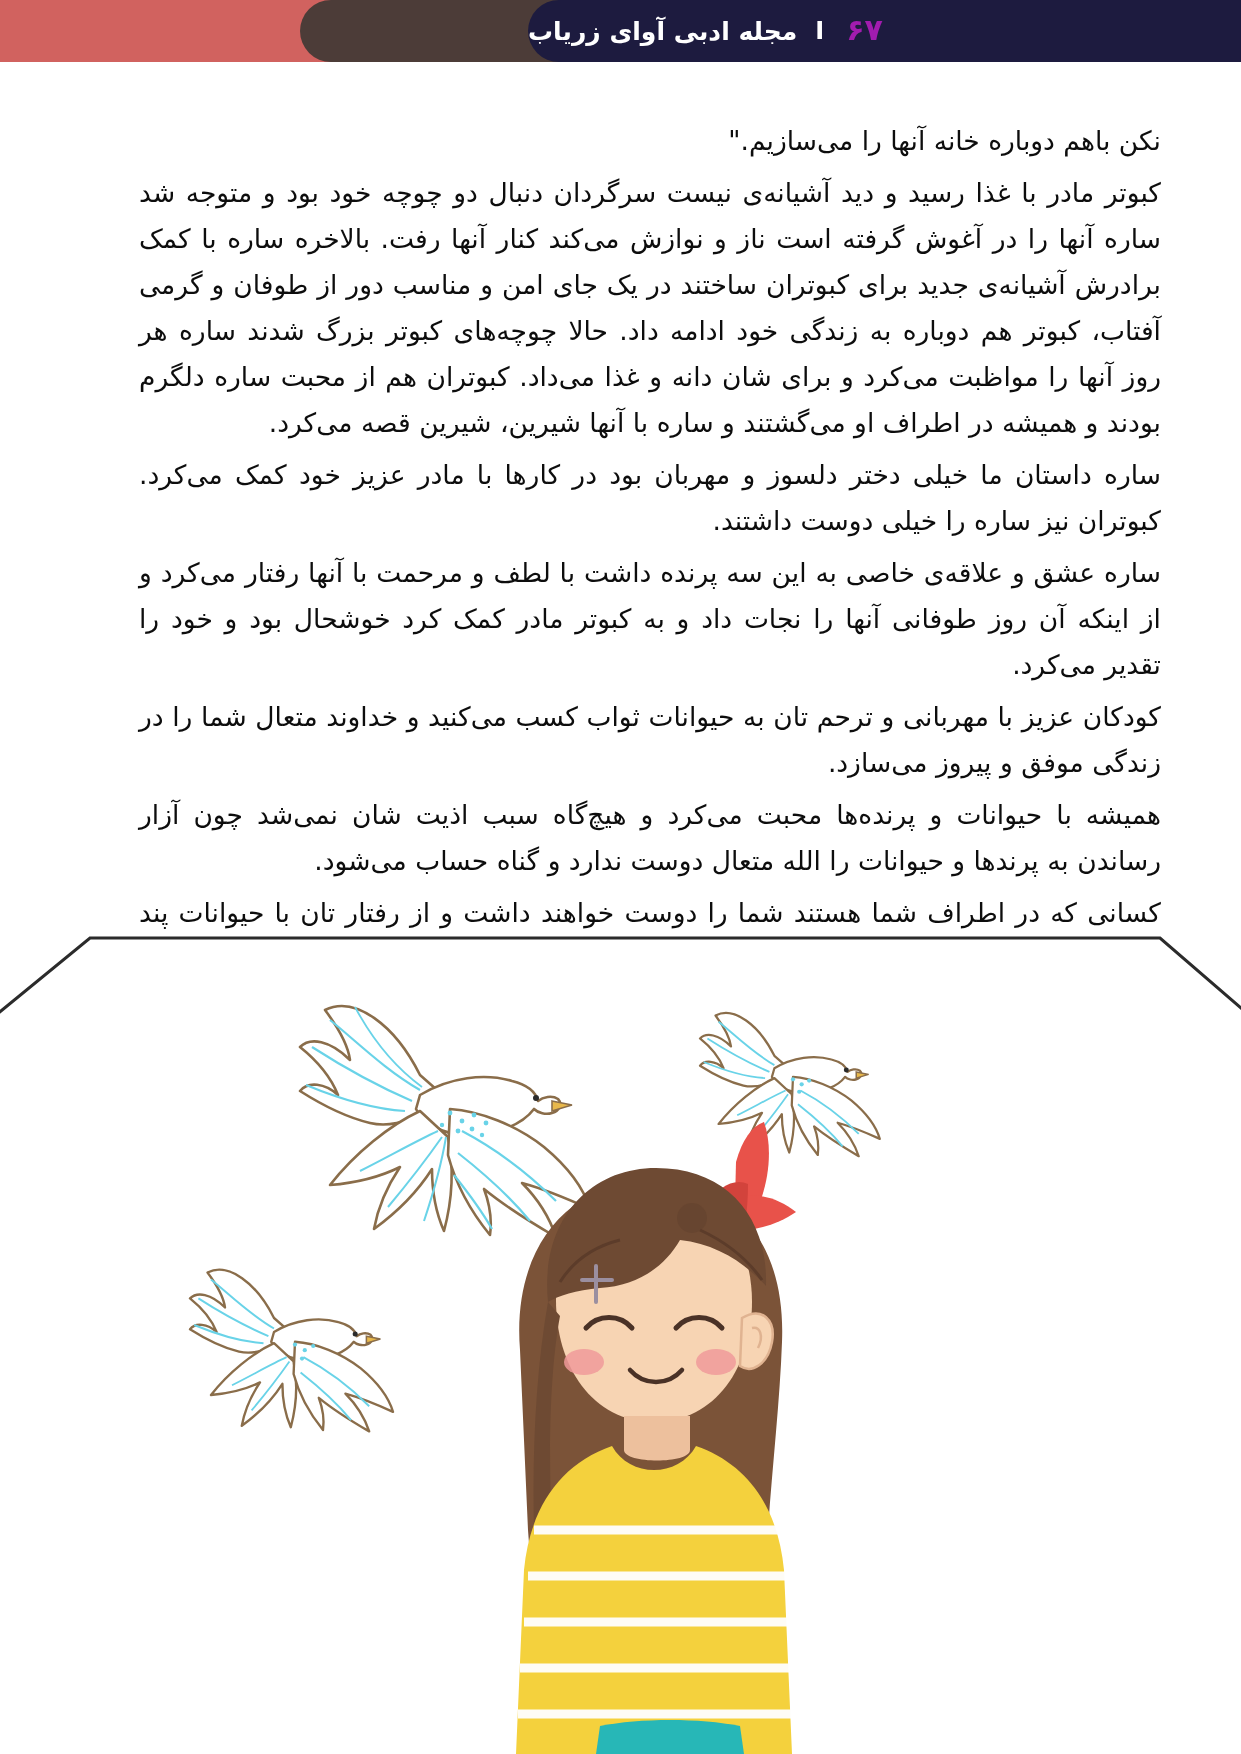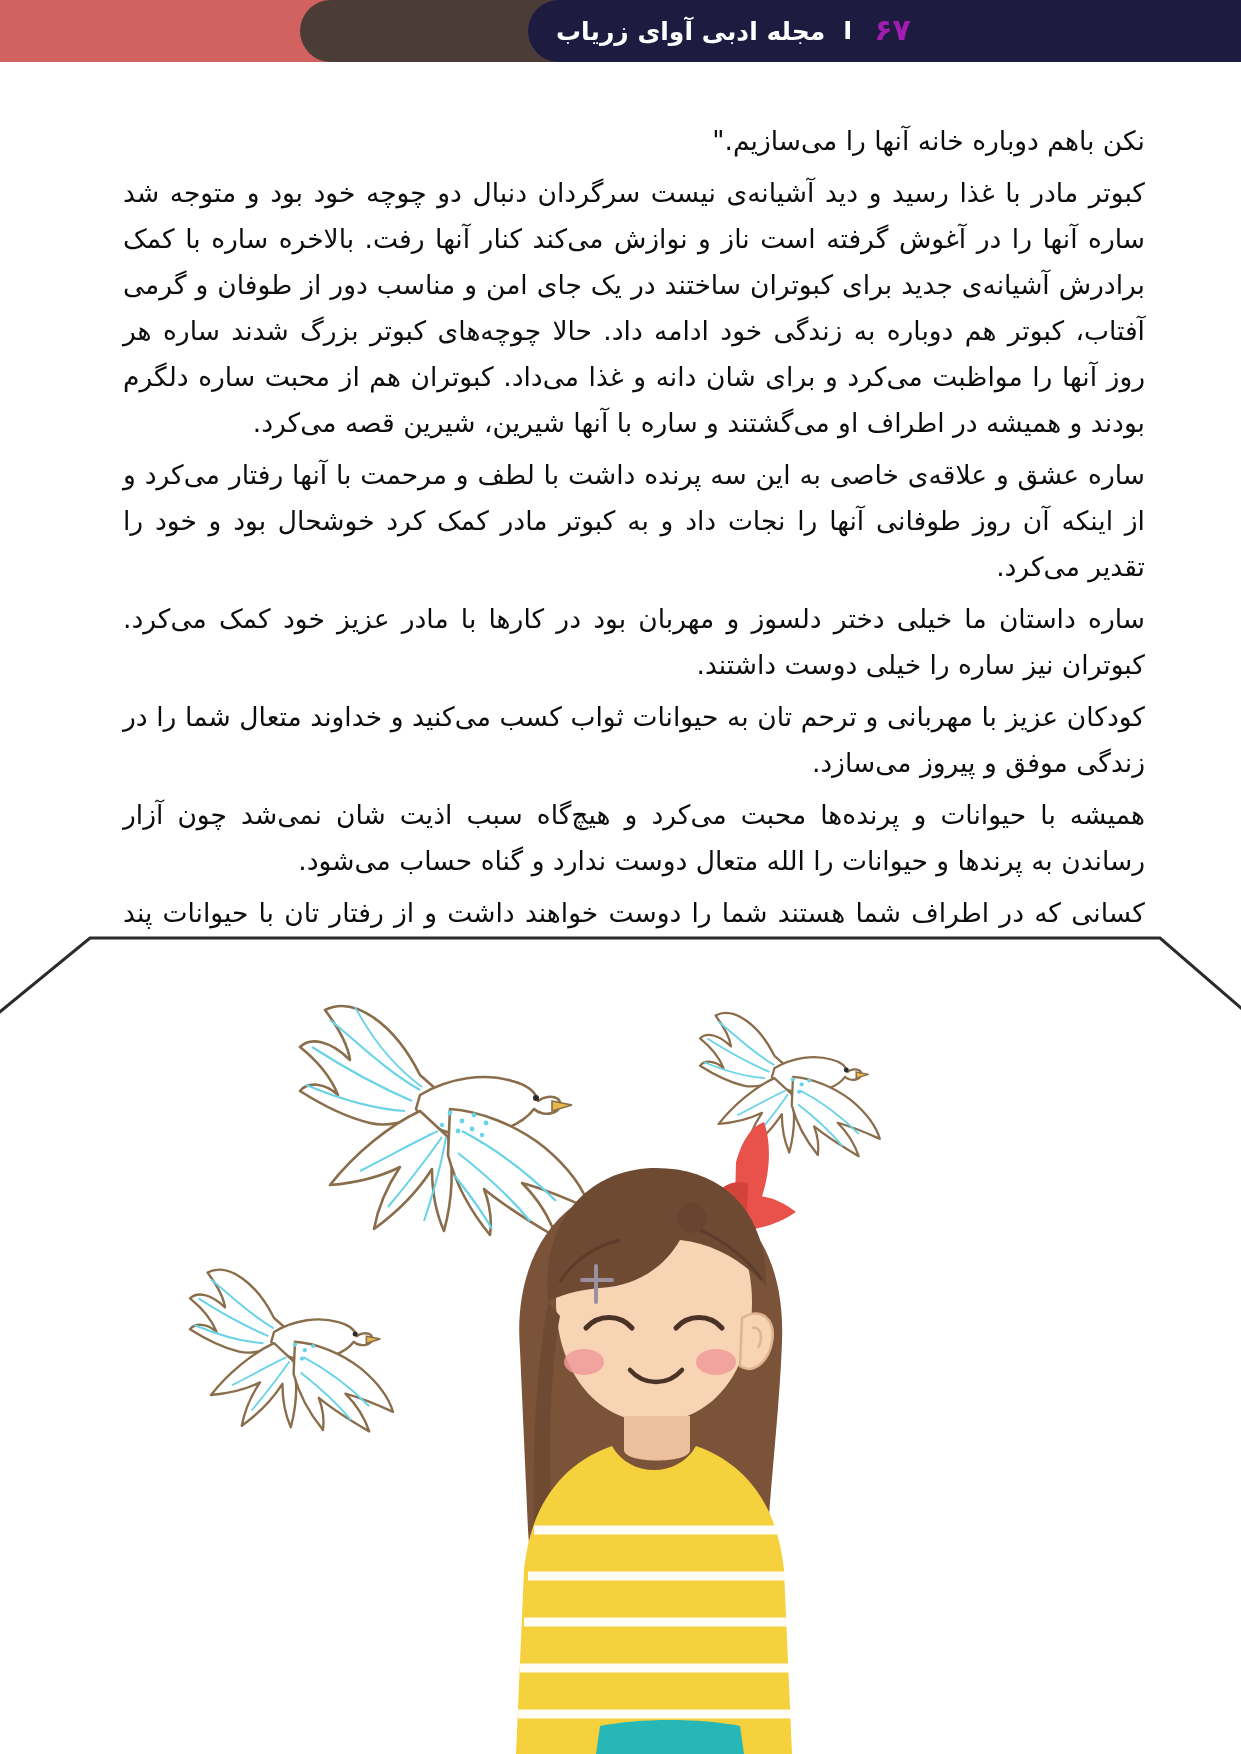--- a/index.html
+++ b/index.html
@@ -35,26 +35,25 @@
   .page-number{
     color:#a21caf;font-size:30px;font-weight:bold;letter-spacing:0px;
     font-family:"DejaVu Sans",sans-serif;line-height:1;padding-bottom:2px;
   }
   .header-sep{
     color:#ffffff;font-size:24px;font-weight:bold;margin:0 22px 0 18px;line-height:1;
   }
   .magazine-title{
     color:#ffffff;font-size:25px;font-weight:bold;line-height:1;
     font-family:"DejaVu Sans",sans-serif;
-    padding-left:28px;
   }
 
   
   .article{
-    position:absolute;top:118px;right:96px;width:1022px;
+    position:absolute;top:118px;right:80px;width:1022px;
     direction:rtl;text-align:justify;
     color:#0d0d0d;
   }
   .para{
     font-size:26.5px;line-height:46px;
     margin:0 0 6px 0;
     text-align:justify;text-align-last:right;
     font-family:"DejaVu Sans","Liberation Sans",sans-serif;
   }
   .para.p-first{text-align:justify;}
@@ -79,22 +78,22 @@
   <div class="header-inner">
     <span class="page-number">۶۷</span>
     <span class="header-sep">I</span>
     <span class="magazine-title">مجله ادبی آوای زریاب</span>
   </div>
 </div>
 
 <div class="article">
   <p class="para p-first">نکن باهم دوباره خانه آنها را می‌سازیم."</p>
   <p class="para">کبوتر مادر با غذا رسید و دید آشیانه‌ی نیست سرگردان دنبال دو چوچه خود بود و متوجه شد ساره آنها را در آغوش گرفته است ناز و نوازش می‌کند کنار آنها رفت. بالاخره ساره با کمک برادرش آشیانه‌ی جدید برای کبوتران ساختند در یک جای امن و مناسب دور از طوفان و گرمی آفتاب، کبوتر هم دوباره به زندگی خود ادامه داد. حالا چوچه‌های کبوتر بزرگ شدند ساره هر روز آنها را مواظبت می‌کرد و برای شان دانه و غذا می‌داد. کبوتران هم از محبت ساره دلگرم بودند و همیشه در اطراف او می‌گشتند و ساره با آنها شیرین، شیرین قصه می‌کرد.</p>
+  <p class="para">ساره داستان ما خیلی دختر دلسوز و مهربان بود در کارها با مادر عزیز خود کمک می‌کرد. کبوتران نیز ساره را خیلی دوست داشتند.</p>
   <p class="para">ساره عشق و علاقه‌ی خاصی به این سه پرنده داشت با لطف و مرحمت با آنها رفتار می‌کرد و از اینکه آن روز طوفانی آنها را نجات داد و به کبوتر مادر کمک کرد خوشحال بود و خود را تقدیر می‌کرد.</p>
-  <p class="para">ساره داستان ما خیلی دختر دلسوز و مهربان بود در کارها با مادر عزیز خود کمک می‌کرد. کبوتران نیز ساره را خیلی دوست داشتند.</p>
   <p class="para">کودکان عزیز با مهربانی و ترحم تان به حیوانات ثواب کسب می‌کنید و خداوند متعال شما را در زندگی موفق و پیروز می‌سازد.</p>
   <p class="para">همیشه با حیوانات و پرنده‌ها محبت می‌کرد و هیچ‌گاه سبب اذیت شان نمی‌شد چون آزار رساندن به پرندها و حیوانات را الله متعال دوست ندارد و گناه حساب می‌شود.</p>
   <p class="para">کسانی که در اطراف شما هستند شما را دوست خواهند داشت و از رفتار تان با حیوانات پند می‌گیرند.</p>
 </div>
 
 <div class="illustration">
 <svg class="illus-frame" viewBox="0 0 1241 824" xmlns="http://www.w3.org/2000/svg">
 
   <path d="M -10 90 L 90 8 L 1160 8 L 1255 90 L 1255 840 L -10 840 Z" fill="#ffffff" stroke="#2b2b2b" stroke-width="3"></path>
 

